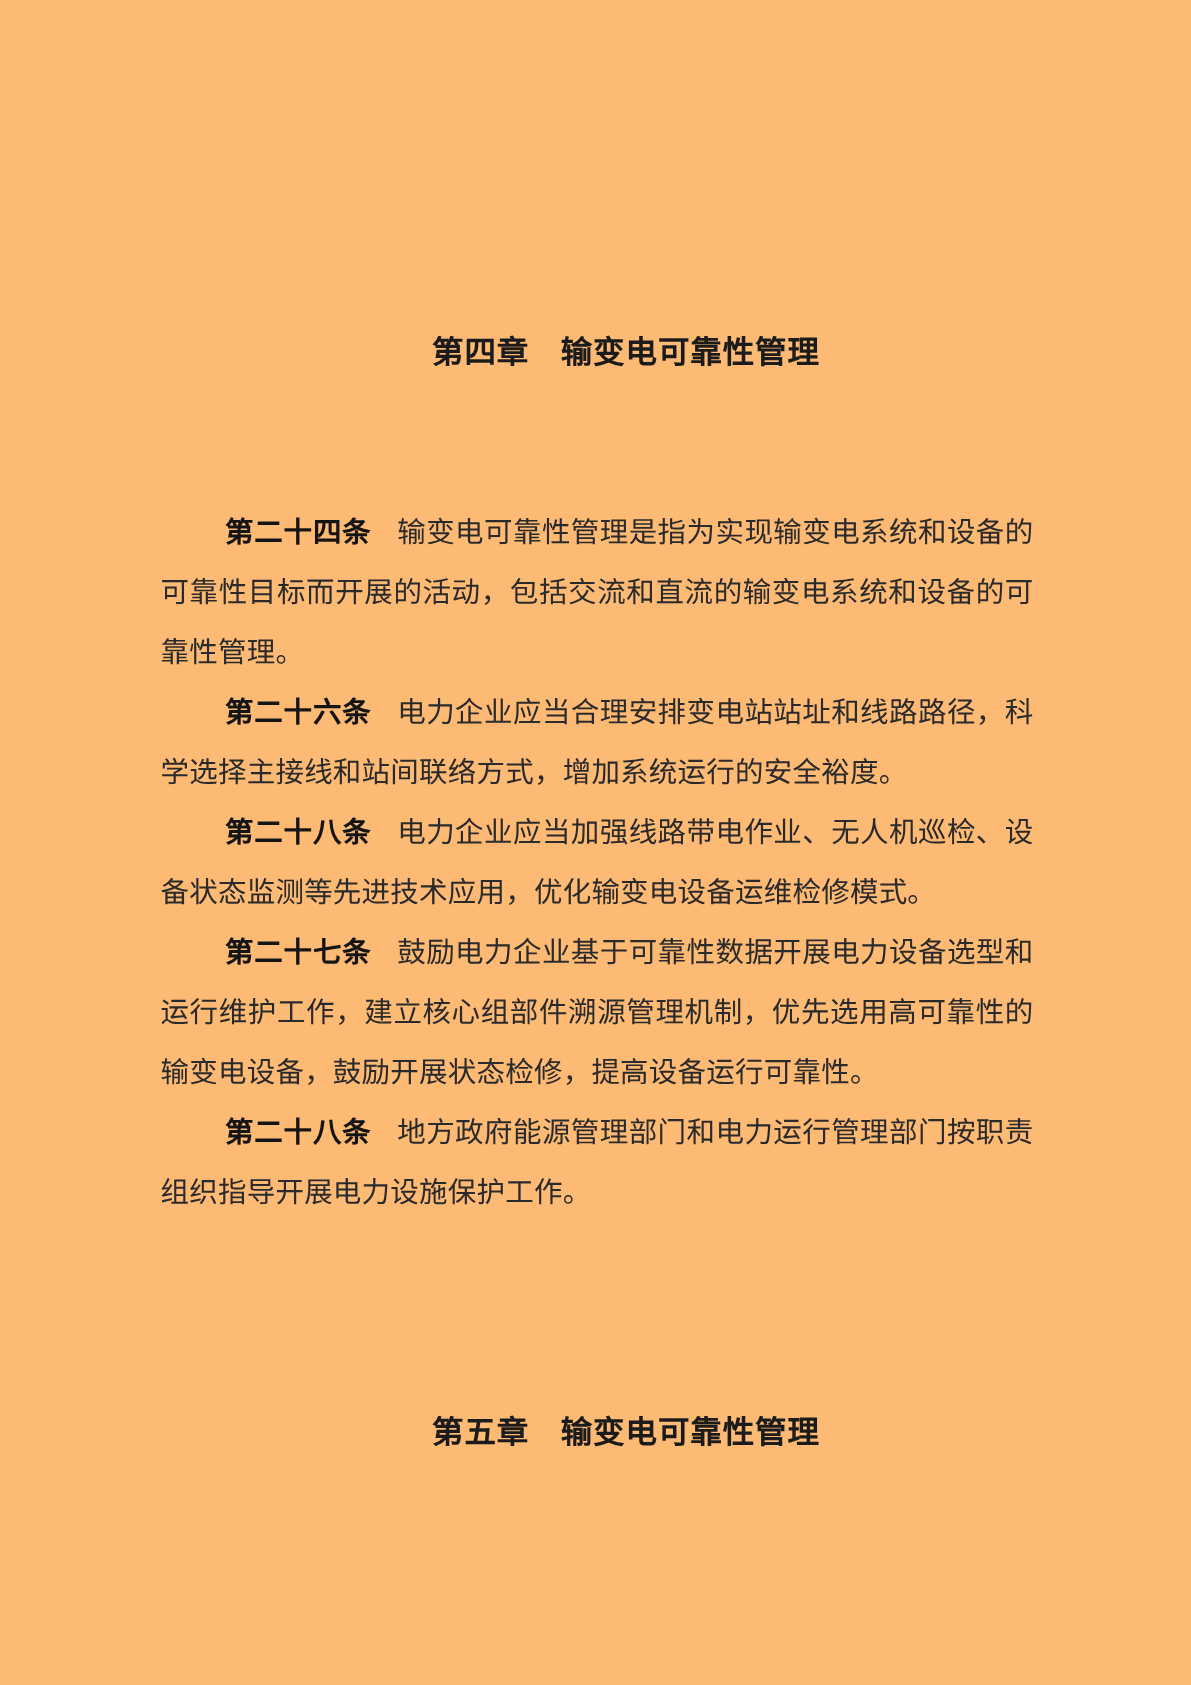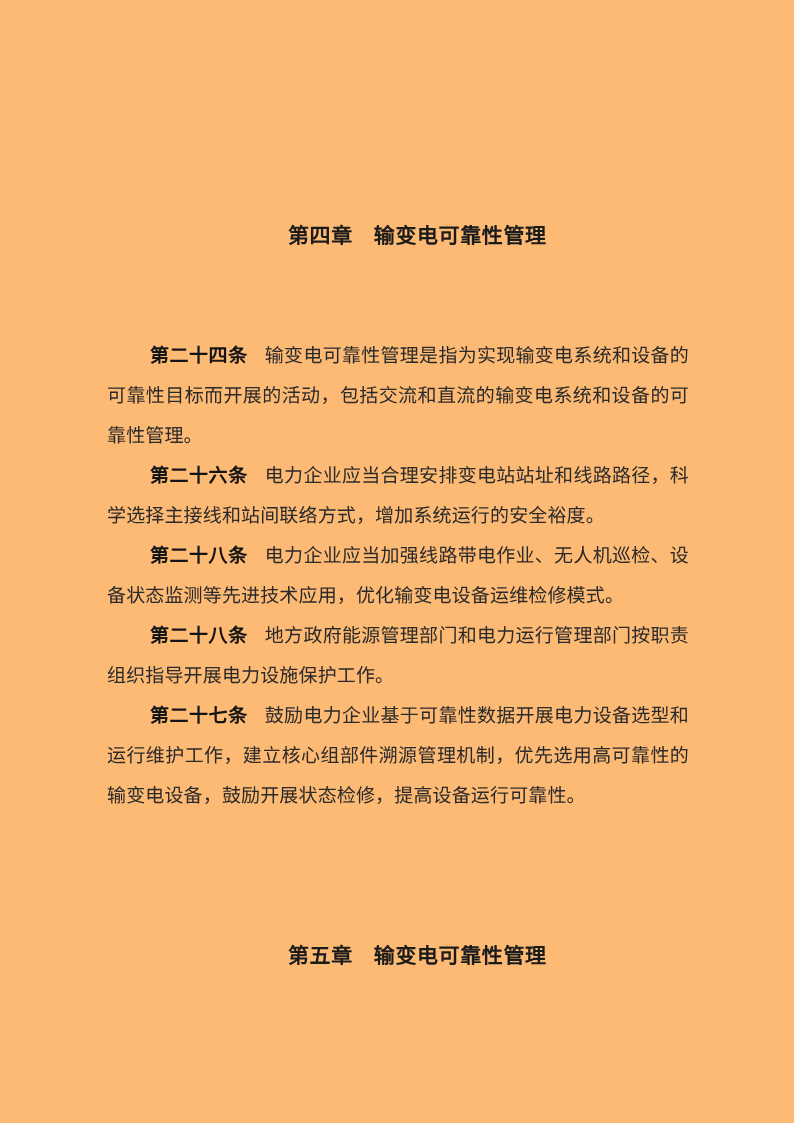--- a/index.html
+++ b/index.html
@@ -86,23 +86,23 @@
     </div>
 
     <div class="spacer-h-to-p"></div>
 
     <p class="article"><span class="art-label">第二十四条</span><span class="art-gap"></span><span class="art-text">输变电可靠性管理是指为实现输变电系统和设备的可靠性目标而开展的活动，包括交流和直流的输变电系统和设备的可靠性管理。</span></p>
 
     <p class="article"><span class="art-label">第二十六条</span><span class="art-gap"></span><span class="art-text">电力企业应当合理安排变电站站址和线路路径，科学选择主接线和站间联络方式，增加系统运行的安全裕度。</span></p>
 
     <p class="article"><span class="art-label">第二十八条</span><span class="art-gap"></span><span class="art-text">电力企业应当加强线路带电作业、无人机巡检、设备状态监测等先进技术应用，优化输变电设备运维检修模式。</span></p>
 
+    <p class="article"><span class="art-label">第二十七条</span><span class="art-gap"></span><span class="art-text">鼓励电力企业基于可靠性数据开展电力设备选型和运行维护工作，建立核心组部件溯源管理机制，优先选用高可靠性的输变电设备，鼓励开展状态检修，提高设备运行可靠性。</span></p>
+
     <p class="article"><span class="art-label">第二十八条</span><span class="art-gap"></span><span class="art-text">地方政府能源管理部门和电力运行管理部门按职责组织指导开展电力设施保护工作。</span></p>
-
-    <p class="article"><span class="art-label">第二十七条</span><span class="art-gap"></span><span class="art-text">鼓励电力企业基于可靠性数据开展电力设备选型和运行维护工作，建立核心组部件溯源管理机制，优先选用高可靠性的输变电设备，鼓励开展状态检修，提高设备运行可靠性。</span></p>
 
     <div class="spacer-p-to-h"></div>
 
     <div class="chapter-heading">
       <span class="ch-num">第五章</span><span class="ch-gap"></span><span class="ch-title">输变电可靠性管理</span>
     </div>
 
   </div>
 </div>
 

